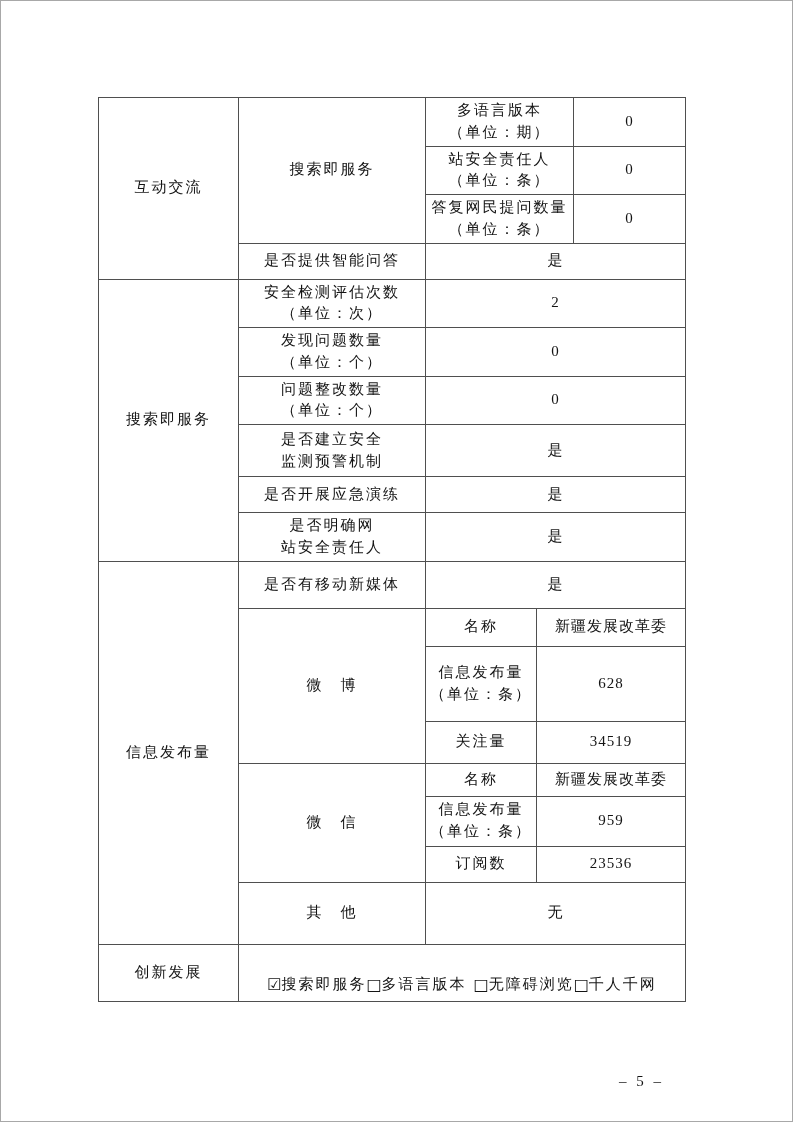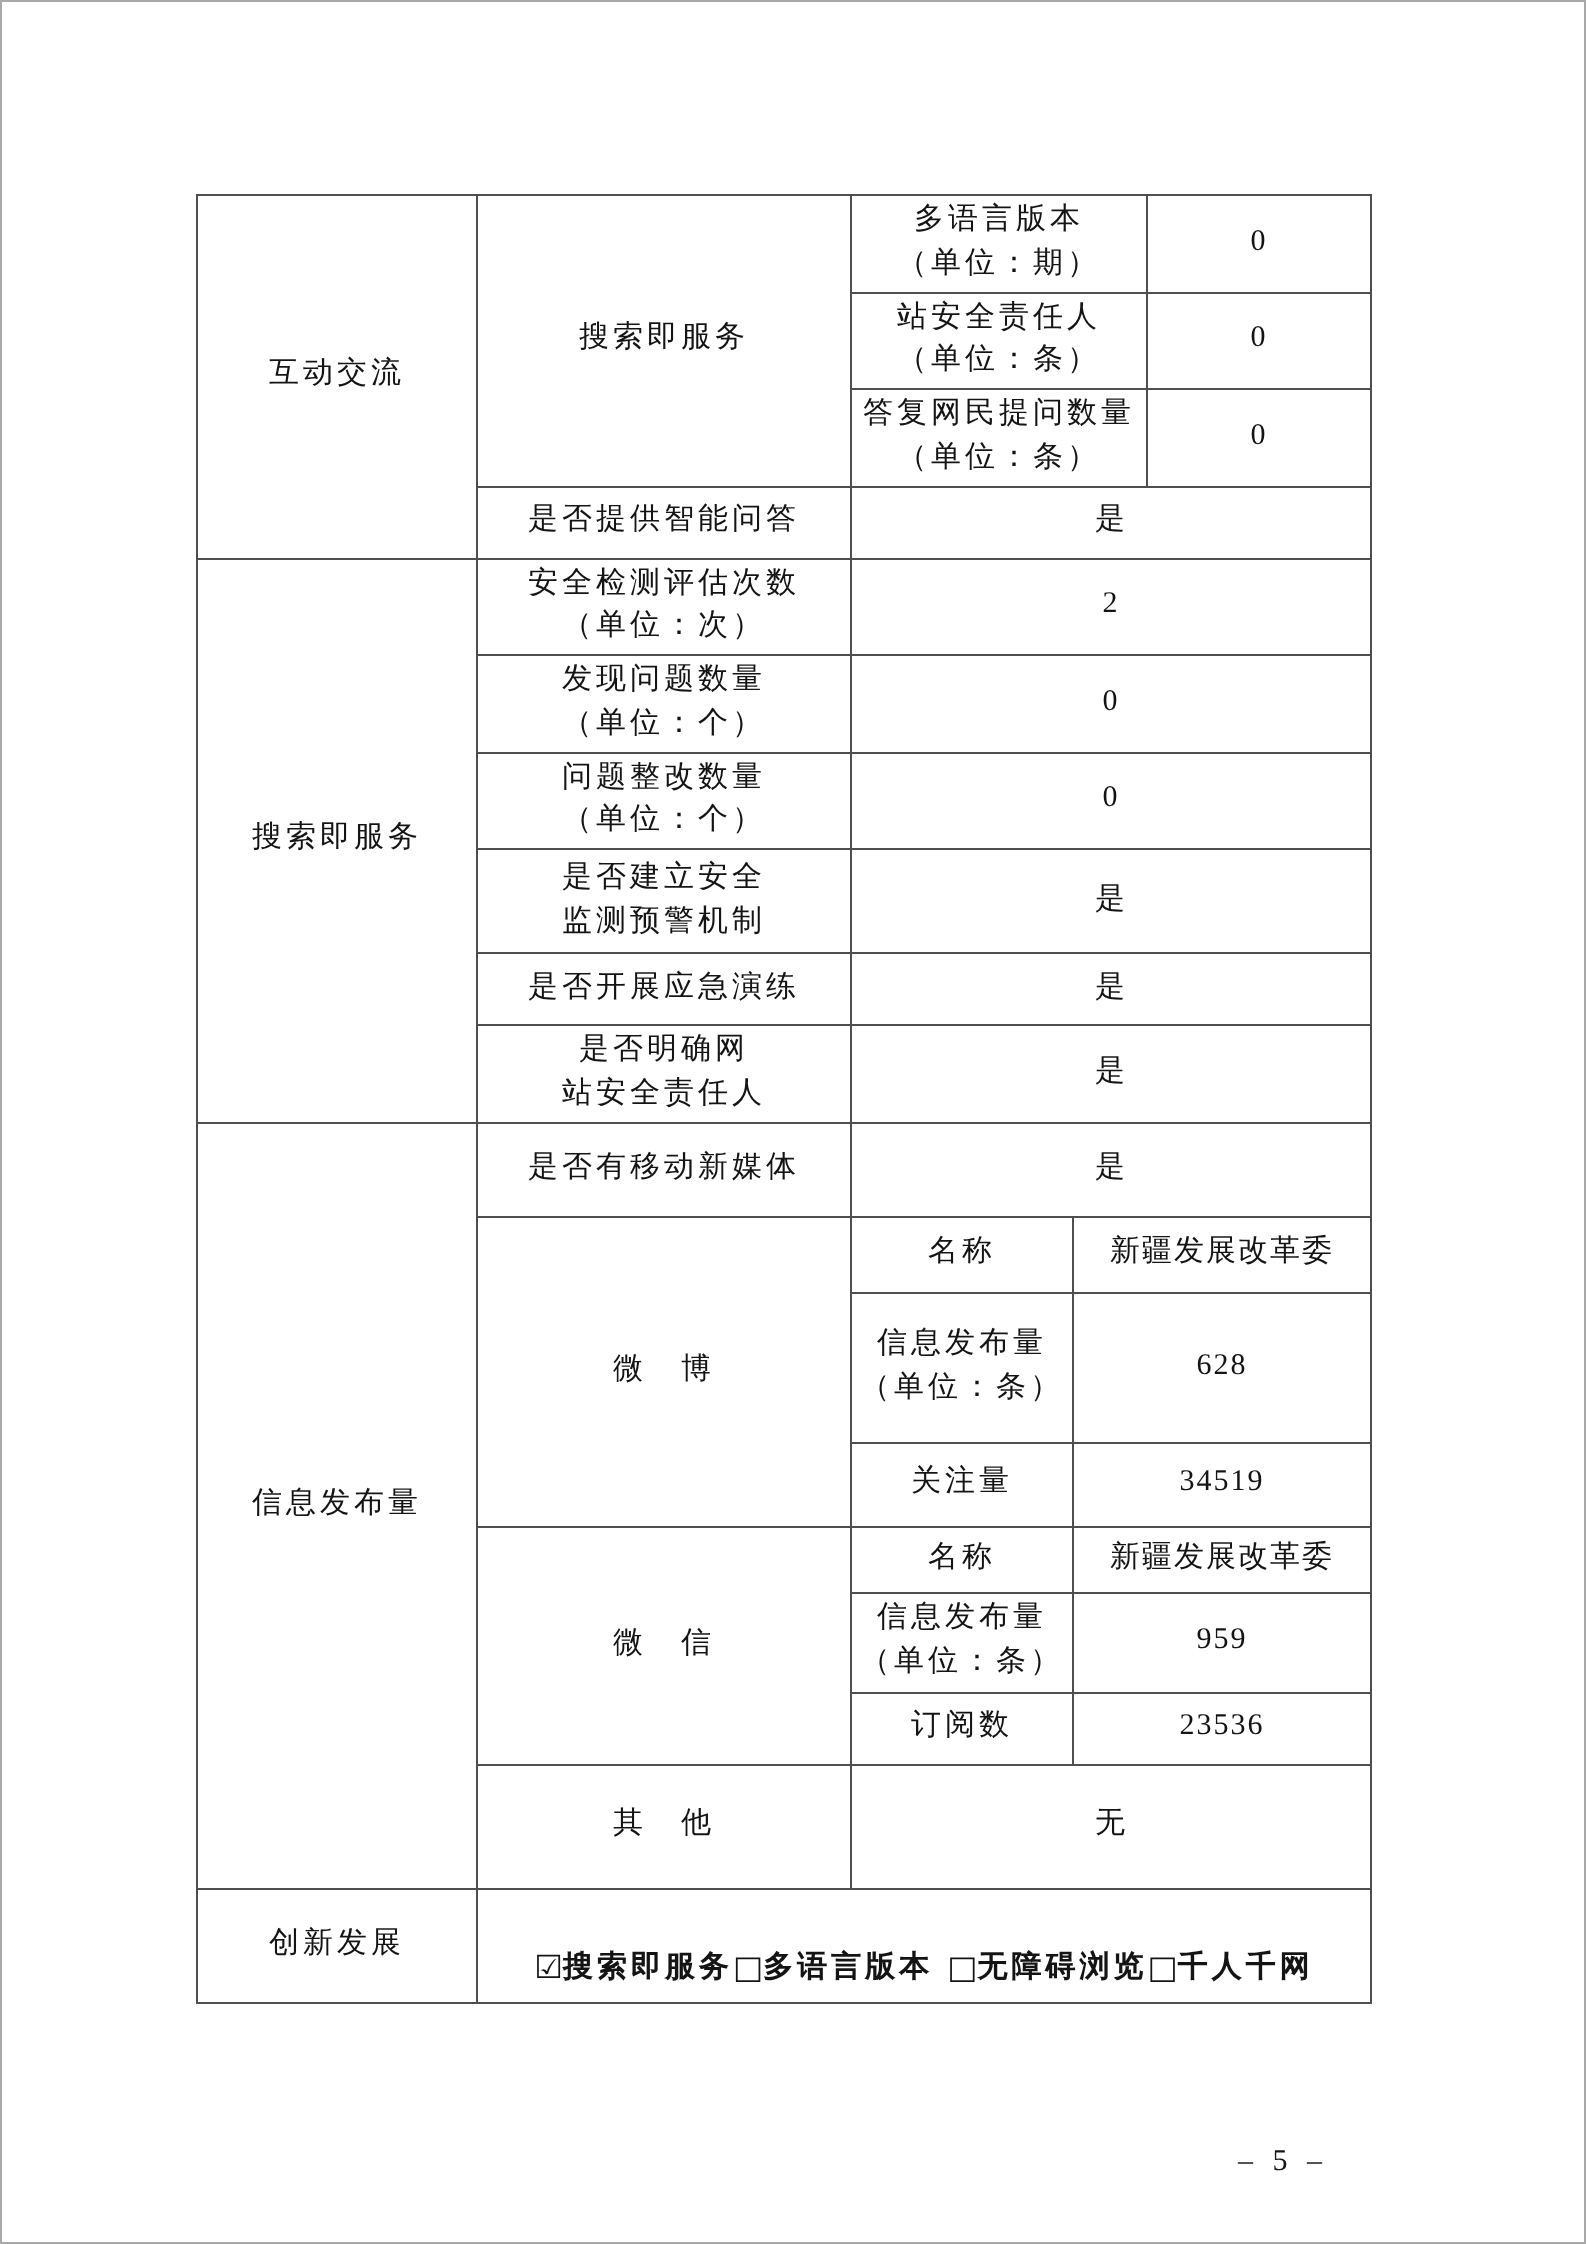--- a/index.html
+++ b/index.html
@@ -34,21 +34,20 @@
   }
   td.cat { letter-spacing: 2px; }
   td.lbl { letter-spacing: 2px; }
   td.val { letter-spacing: 1px; }
   td.innov {
     text-align: left;
     padding-left: 11px;
     letter-spacing: 2px;
     font-size: 15.5px;
     white-space: nowrap;
-    font-weight: bold;
   }
   .opt { white-space: nowrap; }
   .cbox {
     font-family: "DejaVu Sans", sans-serif;
     font-size: 16px;
     letter-spacing: 0;
     display: inline-block;
     transform: translateY(1px);
   }
   .opt-gap { margin-left: 7px; }

